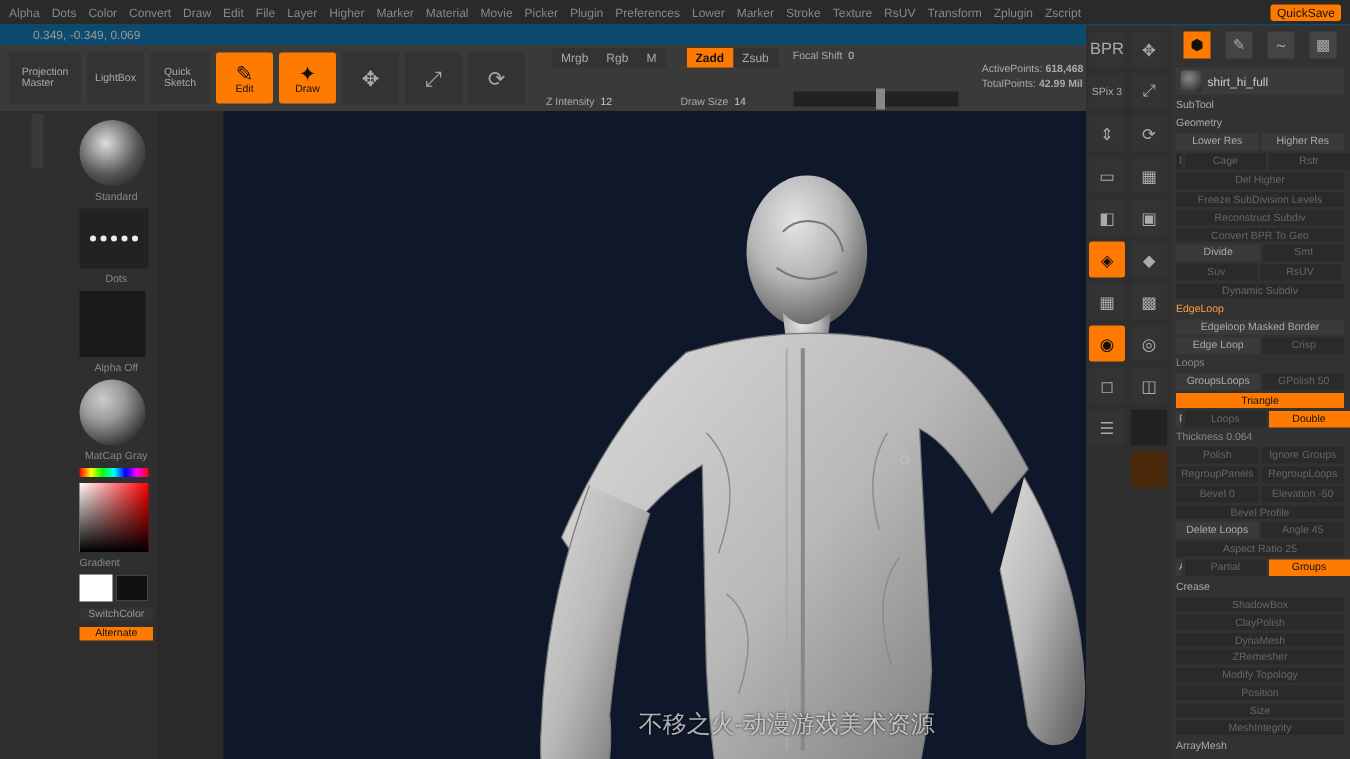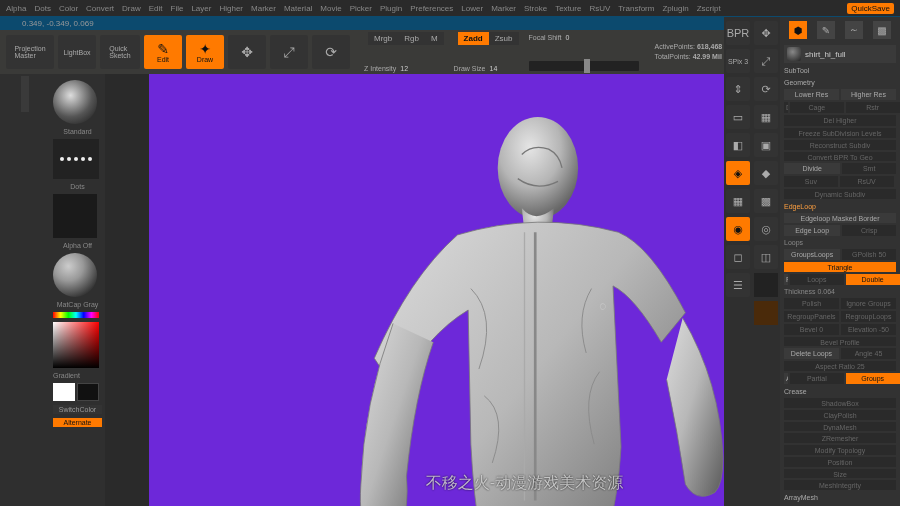--- a/index.html
+++ b/index.html
@@ -71,21 +71,21 @@
   }
   .hue-strip { width: 46px; height: 6px; background: linear-gradient(to right, #f00,#ff0,#0f0,#0ff,#00f,#f0f,#f00); }
   .gradient-lbl { font-size: 7px; color: #888; }
   .swatches { display: flex; gap: 2px; }
   .swatch { width: 22px; height: 18px; }
   .swatch.white { background: #fff; }
   .swatch.black { background: #111; border:1px solid #444; }
   .little-btn { font-size: 7px; background: #333; padding: 1px 2px; text-align: center; color: #999; }
   .little-btn.active { background: #ff7a00; color: #111; }
   .canvas {
-    flex: 1; background: #6d28d9; position: relative; overflow: hidden; margin-left: 44px;
+    flex: 1; background: #0f172a; position: relative; overflow: hidden; margin-left: 44px;
   }
   .viewport-svg { position: absolute; inset: 0; }
   .cursor { position: absolute; left: 60%; top: 52%; font-size: 12px; color: #ddd; }
   .watermark { position: absolute; left: 50%; transform: translateX(-50%); bottom: 12px; text-align: center; font-family: "SimHei","Microsoft YaHei",sans-serif; font-size: 16px; color: #ccc; opacity: 0.85; text-shadow: 0 0 2px #000; }
   .watermark .url { font-family: Arial; font-size: 14px; }
   .floatpanels {
     position: absolute; right: 0; top: 17px; bottom: 0;
     display: flex;
     padding-left: 48px;
   }

